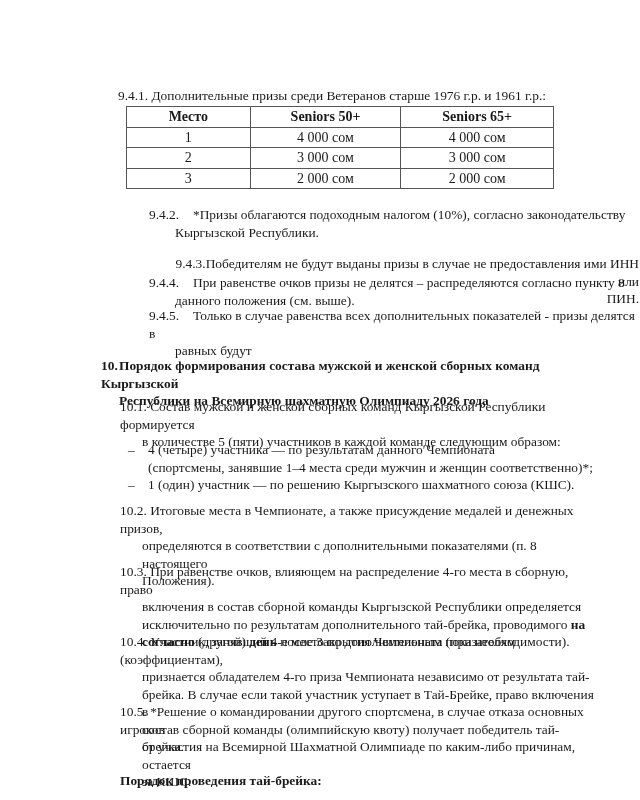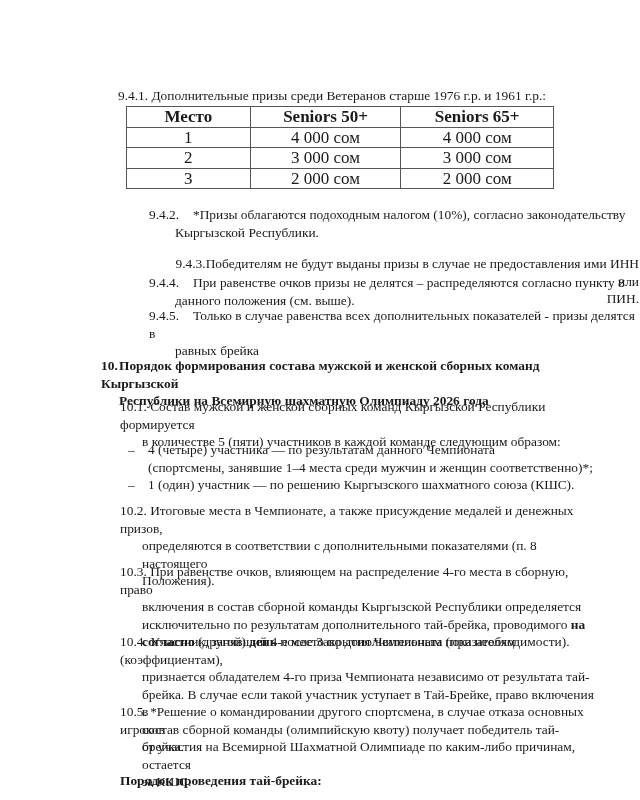--- a/index.html
+++ b/index.html
@@ -6,21 +6,21 @@
   body {
     width: 640px; height: 800px; overflow: hidden; position: relative;
     font-family: "Liberation Serif", "DejaVu Serif", serif;
     color: #1a1a1a; font-size: 13.4px; line-height: 17.5px;
   }
   .page { position: absolute; left: 0; top: 0; width: 640px; height: 800px; }
   .abs { position: absolute; }
   .heading-941 { left: 118px; top: 87px; white-space: nowrap; }
   table.prize {
     position: absolute; left: 126px; top: 106px; width: 428px;
-    border-collapse: collapse; font-size: 17px;
+    border-collapse: collapse; font-size: 14px;
   }
   table.prize th, table.prize td {
     border: 1px solid #555; text-align: center; height: 19.5px; padding: 0;
   }
   table.prize th { font-weight: bold; }
   table.prize col.c1 { width: 124px; }
   table.prize col.c2 { width: 151px; }
   table.prize col.c3 { width: 153px; }
 
   .item { position: absolute; left: 118px; width: 490px; margin-left: 31px; }
@@ -87,21 +87,21 @@
   <div class="item" style="top:255px;text-align:right;">
     <div><span class="num">9.4.3.</span><span>Победителям не будут выданы призы в случае не предоставления ими ИНН или</span></div>
     <div class="cont">ПИН.</div>
   </div>
   <div class="item" style="top:274px;">
     <div><span class="num">9.4.4.</span><span>При равенстве очков призы не делятся – распределяются согласно пункту 8</span></div>
     <div class="cont">данного положения (см. выше).</div>
   </div>
   <div class="item" style="top:307px;">
     <div><span class="num">9.4.5.</span><span>Только в случае равенства всех дополнительных показателей - призы делятся в</span></div>
-    <div class="cont">равных брейка</div>
+    <div class="cont">равных будут</div>
   </div>
 
   <div class="sec10">
     <div><span class="n">10.</span><span>Порядок формирования состава мужской и женской сборных команд Кыргызской</span></div>
     <div class="cont">Республики на Всемирную шахматную Олимпиаду 2026 года</div>
   </div>
 
   <div class="para" style="top:398px;">
     <div>10.1. Состав мужской и женской сборных команд Кыргызской Республики формируется</div>
     <div class="cont">в количестве 5 (пяти) участников в каждой команде следующим образом:</div>

